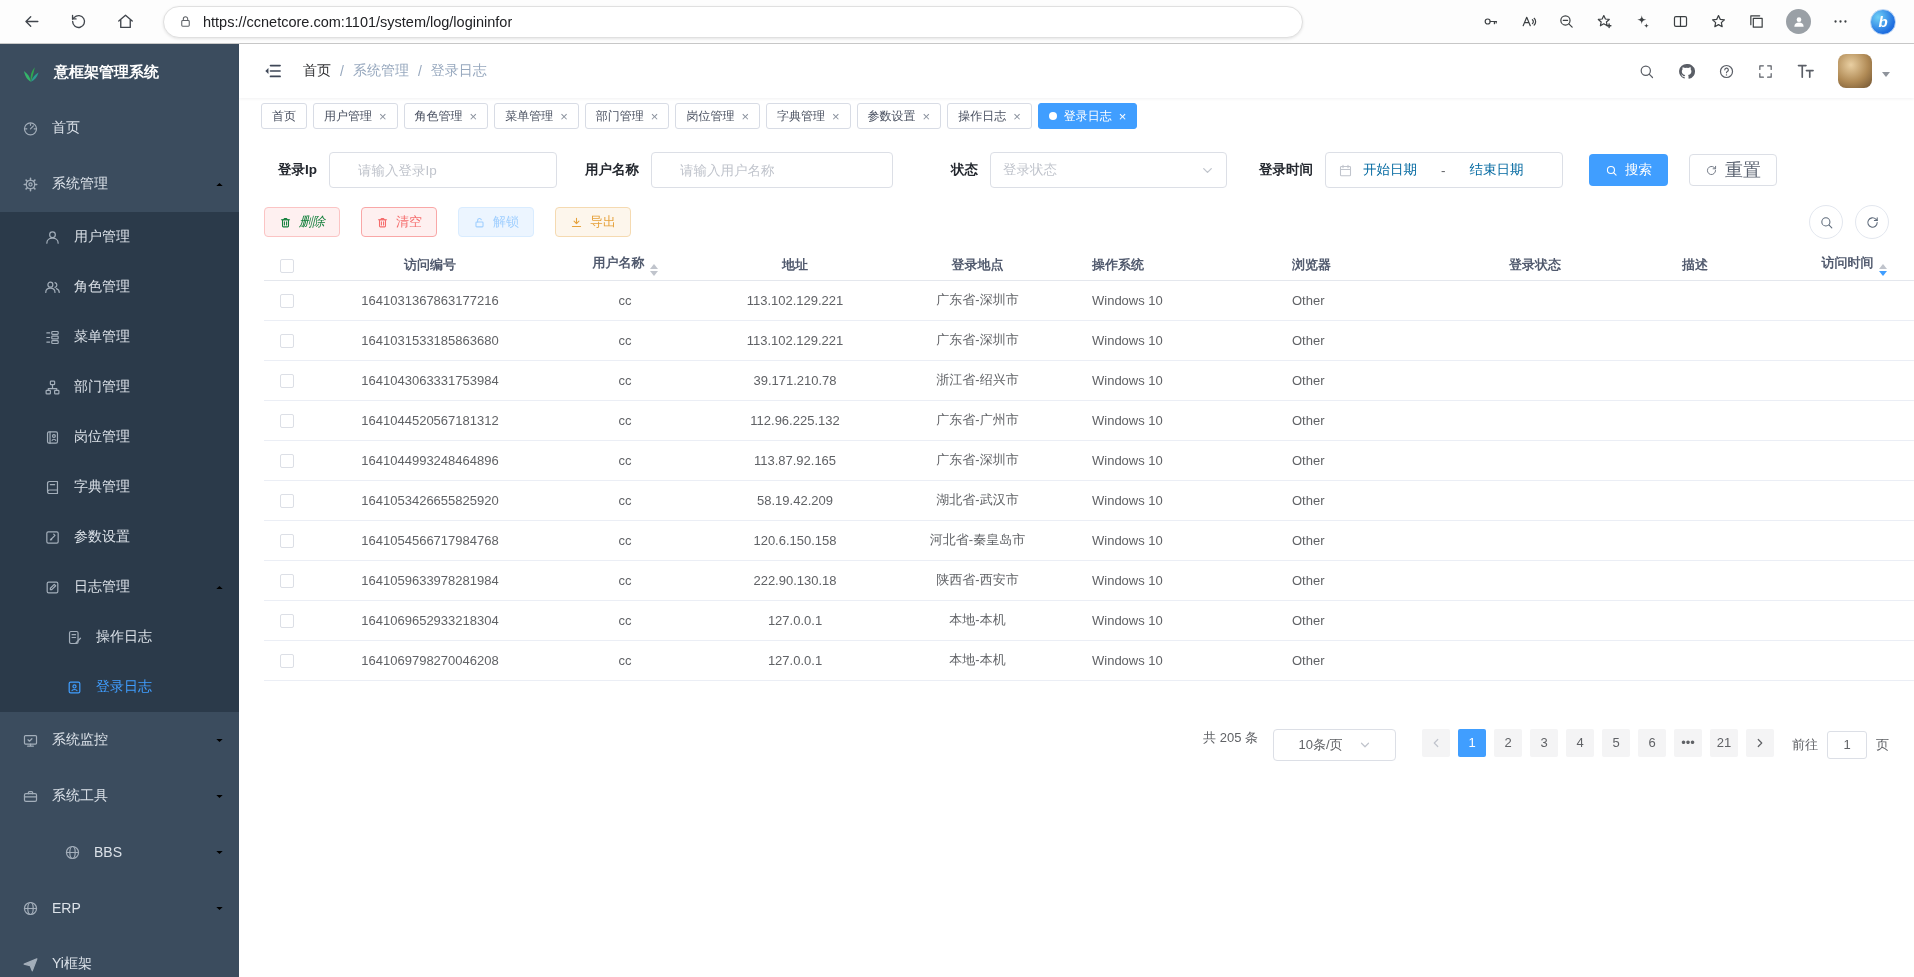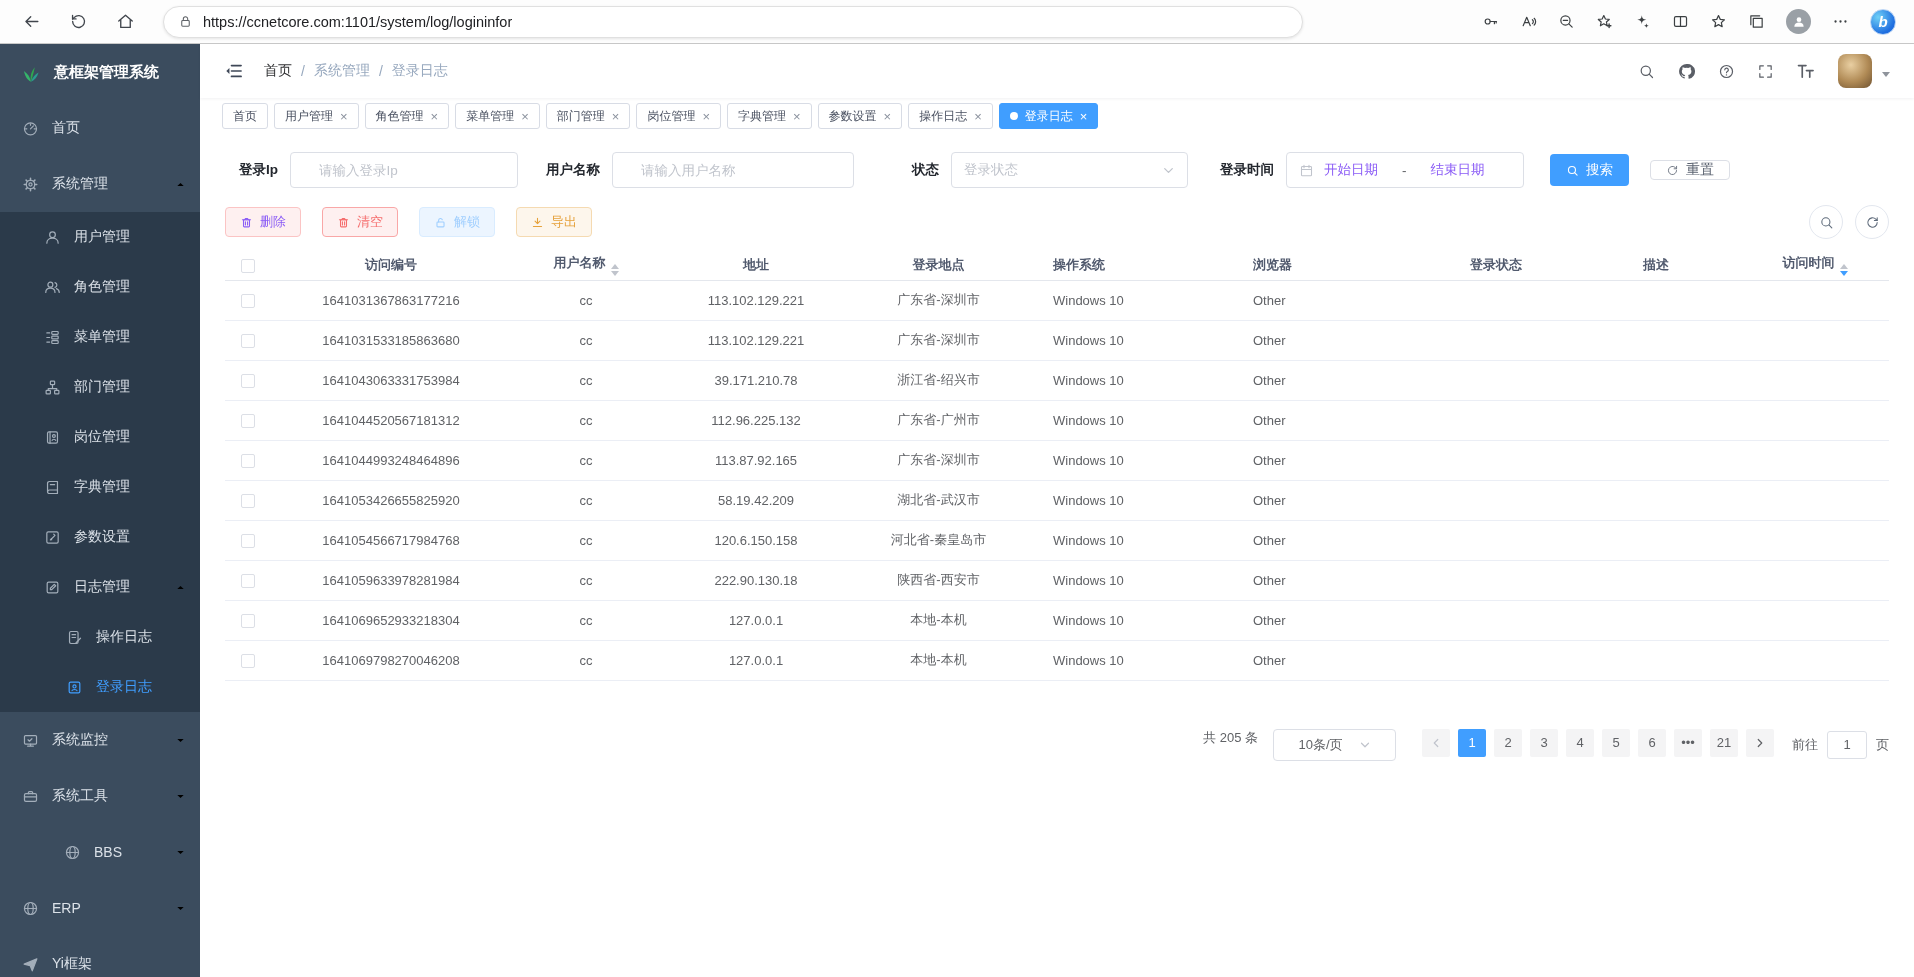--- a/index.html
+++ b/index.html
@@ -20,21 +20,21 @@
   .bicons { display:flex; align-items:center; gap:21px; margin-left:auto; color:#3c4043; padding-right:6px; }
   .bicons .ic { width:17px; height:17px; }
   .bavatar { width:25px; height:25px; border-radius:50%; background:#9aa0a6; display:flex; align-items:center; justify-content:center; color:#fff; }
   .bavatar .ic { width:14px; height:14px; }
   .copilot { width:26px; height:26px; border-radius:50%; background:radial-gradient(circle at 30% 30%, #6fd0f6, #1f6ee0 70%); border:1px solid #b9d4f5; color:#fff; font-weight:bold; font-style:italic; font-size:15px; display:flex; align-items:center; justify-content:center; }
 
   
   .app { flex:1; display:flex; min-height:0; }
 
   
-  .sidebar { width:200px; flex:none; background:#3b4c5e; color:#dbe1e8; overflow:hidden; }
+  .sidebar { width:239px; flex:none; background:#3b4c5e; color:#dbe1e8; overflow:hidden; }
   .logo-row { height:56px; display:flex; align-items:center; padding-left:18px; gap:10px; }
   .logo-row .logo-text { color:#fff; font-size:15px; font-weight:bold; white-space:nowrap; }
   .s-item { height:56px; display:flex; align-items:center; padding:0 14px 0 22px; font-size:14px; cursor:pointer; white-space:nowrap; }
   .s-sub .s-item { height:50px; }
   .s-sub { background:#2b3a4a; }
   .s-ic { width:17px; height:17px; margin-right:13px; color:#a3aeba; }
   .s-label { color:#dbe1e8; }
   .s-item.active .s-label, .s-item.active .s-ic { color:#409eff; }
   .s-chev { width:11px; height:11px; margin-left:auto; color:#8494a3; }
   .s-chev.up { transform:rotate(180deg); }
@@ -65,32 +65,32 @@
   
   .filterbar { flex:none; display:flex; align-items:center; padding:14px 0 14px 39px; }
   .f-label { font-size:13.5px; font-weight:bold; color:#23272e; margin-right:12px; white-space:nowrap; }
   .f-input { height:36px; border:1px solid #dcdfe6; border-radius:4px; font-size:13.5px; color:#606266; padding:0 28px; outline:none; font-family:inherit; }
   .f-input::placeholder { color:#c0c4cc; }
   .f-select { height:36px; border:1px solid #dcdfe6; border-radius:4px; display:flex; align-items:center; padding:0 12px; cursor:pointer; }
   .f-select .ph { color:#c0c4cc; font-size:13.5px; flex:1; }
   .f-select .ic { width:13px; height:13px; color:#c0c4cc; }
   .f-date { height:36px; border:1px solid #dcdfe6; border-radius:4px; display:flex; align-items:center; padding:0 12px; cursor:pointer; }
   .f-date .ic { width:15px; height:15px; color:#c0c4cc; margin-right:10px; }
-  .f-date .ph { color:#8b5cf6; font-size:13.5px; }
+  .f-date .ph { color:#0369a1; font-size:13.5px; }
   .f-date .dsep { color:#606266; margin:0 24px; font-size:13.5px; }
   .btn-search { height:32px; display:inline-flex; align-items:center; gap:7px; background:#409eff; color:#fff; border:none; border-radius:4px; padding:0 16px; font-size:13.5px; cursor:pointer; font-family:inherit; }
   .btn-search .ic { width:13px; height:13px; stroke-width:2; }
-  .btn-reset { height:20px; display:inline-flex; align-items:center; gap:7px; background:#fff; color:#5a6270; border:1px solid #dcdfe6; border-radius:4px; padding:0 15px; font-size:14px; cursor:pointer; font-family:inherit; }
+  .btn-reset { height:32px; display:inline-flex; align-items:center; gap:7px; background:#fff; color:#5a6270; border:1px solid #dcdfe6; border-radius:4px; padding:0 15px; font-size:18px; cursor:pointer; font-family:inherit; }
   .btn-reset .ic { width:13px; height:13px; color:#6b7280; }
 
   
   .toolbar { flex:none; display:flex; align-items:center; padding:3px 25px 11px 25px; gap:21px; }
   .tbtn { display:inline-flex; align-items:center; gap:7px; height:30px; padding:0 14px; border-radius:4px; font-size:13px; cursor:pointer; font-family:inherit; }
   .tbtn .ic { width:13px; height:13px; stroke-width:2; }
-  .tbtn.del { background:#fef0f0; border:1px solid #fbc4c4; color:#8b5cf6; }
+  .tbtn.del { background:#fef0f0; border:1px solid #fbc4c4; color:#15803d;font-style:italic; }
   .tbtn.clear { background:#fef0f0; border:1px solid #f9a7a7; color:#f56c6c; }
   .tbtn.unlock { background:#ecf5ff; border:1px solid #d9ecff; color:#a0cfff; }
   .tbtn.export { background:#fdf6ec; border:1px solid #f5dab1; color:#e6a23c; }
   .tool-right { margin-left:auto; display:flex; gap:12px; }
   .circle-btn { width:34px; height:34px; border-radius:50%; border:1px solid #e3e7ef; background:#fff; color:#5f6b7b; display:flex; align-items:center; justify-content:center; cursor:pointer; }
   .circle-btn .ic { width:15px; height:15px; }
 
   
   .tablewrap { flex:none; padding:0 25px; }
   table { width:100%; border-collapse:collapse; table-layout:fixed; }

